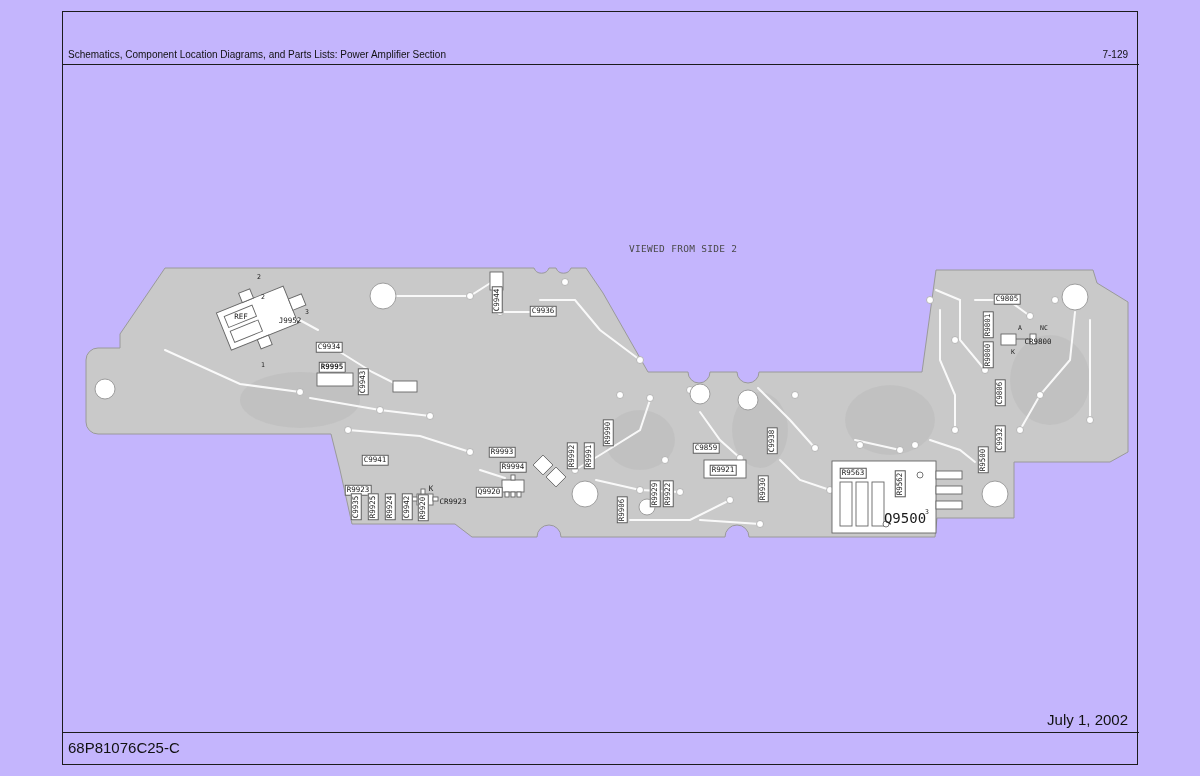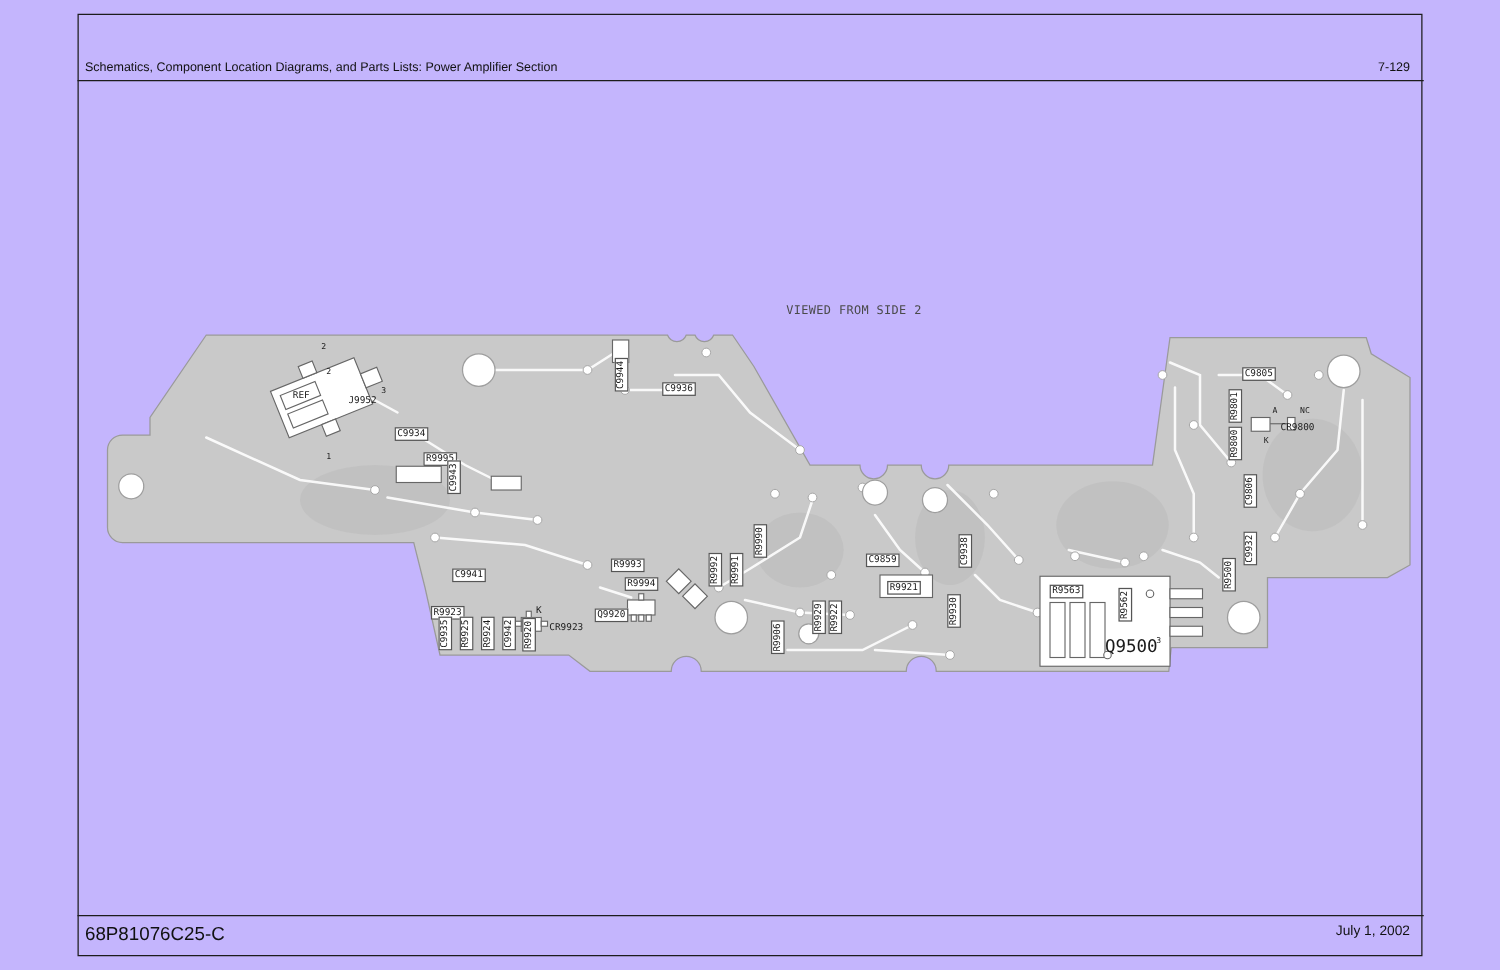--- a/index.html
+++ b/index.html
@@ -6,21 +6,21 @@
   html,body{background:#ffffff}
   #page{position:relative;width:1200px;height:776px;background:#c4b5fd;overflow:hidden;
         font-family:"Liberation Sans",sans-serif;color:#111}
   .abs{position:absolute}
   #page-border{left:62px;top:11px;width:1076px;height:754px;border:1px solid #1c1c1c}
   #header-left{left:68px;top:49px;font-size:10px}
   #header-right{right:72px;top:49px;font-size:10px}
   #header-rule{left:62px;top:64px;width:1077px;height:0;border-top:1px solid #1c1c1c}
   #footer-rule{left:62px;top:732px;width:1077px;height:0;border-top:1px solid #1c1c1c}
   #footer-left{left:68px;top:739px;font-size:15px}
-  #footer-right{right:72px;top:739px;font-size:11px}
+  #footer-right{right:72px;top:711px;font-size:15px}
   #caption{right:72px;top:683px;font-size:11.5px;font-style:italic}
   #view-label{left:629px;top:243px;font-family:"DejaVu Sans Mono",monospace;
               font-size:9.5px;letter-spacing:.3px;color:#4a4a4a}
   #board-svg{left:0;top:0}
   #board-labels{left:0;top:0;width:1200px;height:776px}
   .lbl{position:absolute;transform:translate(-50%,-50%);white-space:nowrap;
        font-family:"DejaVu Sans Mono",monospace;font-size:7.5px;line-height:8.5px;
        color:#1a1a1a;background:#fff;padding:0 1px}
   .lbl.v{transform:translate(-50%,-50%) rotate(-90deg)}
   .lbl.boxed{border:0.75px solid #555}
@@ -194,21 +194,21 @@
         <path d="M1016,339 L1032,339" fill="none"></path>
         <rect x="1030" y="334" width="6" height="10"></rect>
       </g>
     </g>
   </svg>
 
   <div id="board-labels" class="abs">
       <div class="lbl v boxed" style="left: 497px; top: 300px;">C9944</div>
       <div class="lbl h boxed" style="left: 543px; top: 311px;">C9936</div>
       <div class="lbl h boxed" style="left: 329px; top: 347px;">C9934</div>
-      <div class="lbl h boxed" style="left: 352px; top: 367px;">R9995</div>
+      <div class="lbl h boxed" style="left: 332px; top: 367px; font-weight: bold;">R9995</div>
       <div class="lbl v boxed" style="left: 363px; top: 382px;">C9943</div>
       <div class="lbl h nobox" style="left: 290px; top: 321px;">J9952</div>
       <div class="lbl h nobox" style="left: 241px; top: 317px;">REF</div>
       <div class="lbl h boxed" style="left: 359px; top: 460px; margin-left: 16px;">C9941</div>
       <div class="lbl h boxed" style="left: 358px; top: 490px;">R9923</div>
       <div class="lbl v boxed" style="left: 356px; top: 507px;">C9935</div>
       <div class="lbl v boxed" style="left: 373px; top: 507px;">R9925</div>
       <div class="lbl v boxed" style="left: 390px; top: 507px;">R9924</div>
       <div class="lbl v boxed" style="left: 407px; top: 507px;">C9942</div>
       <div class="lbl v boxed" style="left: 423px; top: 508px;">R9920</div>

